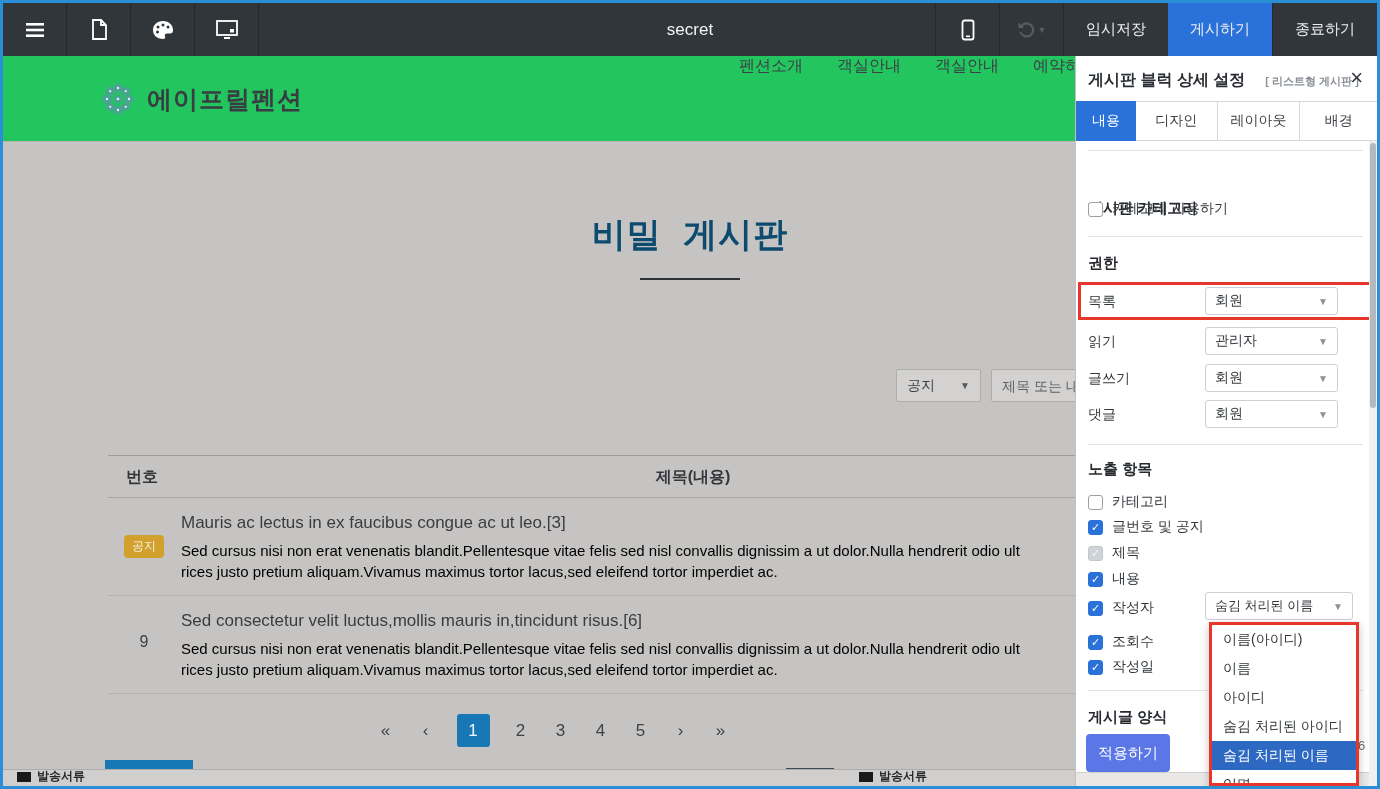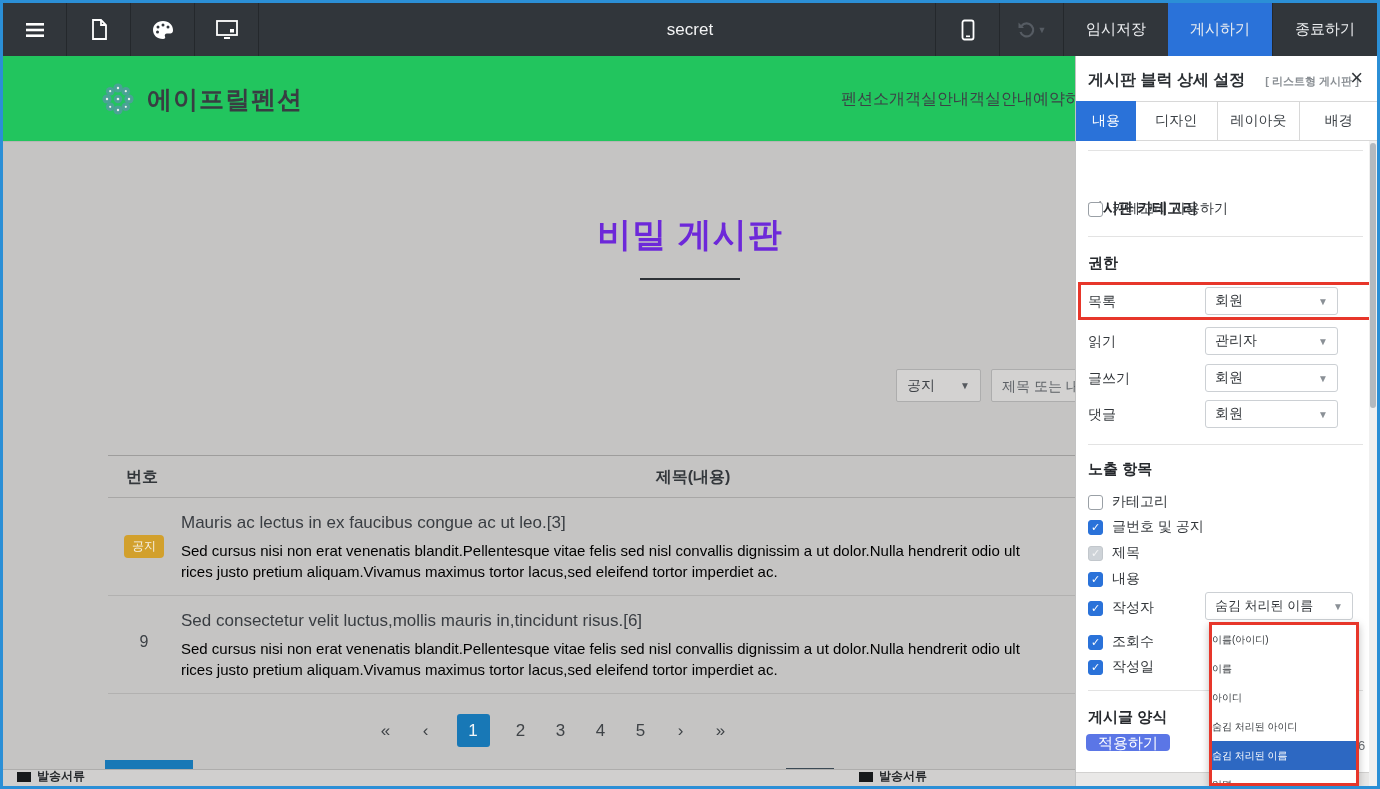--- a/index.html
+++ b/index.html
@@ -18,24 +18,24 @@
   .tb-txt.publish { background:#2a72d9; border-left:none; }
   .tb-icon-btn { width:64px; }
   .undo-wrap { width:64px; color:#565c63; display:flex; align-items:center; justify-content:center; gap:3px; }
   .undo-caret { font-size:9px; color:#565c63; }
 
   
   #preview { position:absolute; left:0; top:53px; width:1374px; height:730px; background:#c5c4c3; overflow:hidden; }
   #site-header { position:absolute; left:0; top:0; width:100%; height:86px; background:#22c55e; border-bottom:1px solid #b7b6b5; }
   #logo { position:absolute; left:96px; top:24px; display:flex; align-items:center; gap:10px; }
   #logo-text { font-size:25px; font-weight:bold; color:#383d42; letter-spacing:1px; }
-  #site-nav { position:absolute; right:280px; top:0; height:86px; display:flex; align-items:center; }
+  #site-nav { position:absolute; right:280px; top:0; height:86px; display:flex; gap:34px; }
   .nav-item { font-size:16px; color:#3c4146; white-space:nowrap; cursor:pointer; }
 
-  #board-title { position:absolute; left:0; top:156px; width:100%; text-align:center; font-size:34px; font-weight:bold; color:#6d28d9; letter-spacing:1px; }
+  #board-title { position:absolute; left:0; top:156px; width:100%; text-align:center; font-size:34px; font-weight:bold; color:#0c4a6e; letter-spacing:1px;font-family:Liberation Mono, monospace; }
   #board-title-underline { position:absolute; left:50%; top:222px; width:100px; margin-left:-50px; border-top:2px solid #2e3236; }
 
   .gsel { position:absolute; height:33px; background:#d3d2d1; border:1px solid #adadad; border-radius:2px; display:flex; align-items:center; justify-content:space-between; padding:0 10px; font-size:14px; color:#3e4247; cursor:pointer; }
   .gsel .caret { font-size:10px; color:#55595e; }
   #board-search { position:absolute; left:988px; top:313px; width:170px; height:33px; background:#d3d2d1; border:1px solid #adadad; border-radius:2px; font-size:14px; color:#55595e; padding:0 10px; font-family:inherit; }
   #board-search::placeholder { color:#5d6166; opacity:1; }
 
   #board-table { position:absolute; left:105px; top:399px; width:1170px; }
   .t-line { position:absolute; left:0; width:100%; border-top:1px solid #9e9d9c; }
   .th-row { position:absolute; top:12px; left:0; width:100%; }
@@ -76,26 +76,26 @@
   .cb { width:15px; height:15px; border:1.5px solid #9aa0a6; border-radius:3px; background:#fff; display:inline-flex; align-items:center; justify-content:center; font-size:11px; color:transparent; }
   .cb.checked { background:#2a72d9; border-color:#2a72d9; color:#fff; }
   .cb.checked.disabled { background:#ced3d8; border-color:#c2c7cc; color:#f4f5f6; }
 
   .psel { position:absolute; left:129px; width:133px; height:28px; border:1px solid #ccd0d4; border-radius:3px; background:#fff; display:flex; align-items:center; justify-content:space-between; padding:0 9px; font-size:14px; color:#33373b; cursor:pointer; }
   .psel .caret { font-size:10px; color:#8a9096; }
 
   #perm-redbox { position:absolute; left:2px; top:226px; width:302px; height:38px; border:3px solid #e7362a; }
   .perm-label { position:absolute; left:12px; font-size:14px; color:#33373b; }
 
-  #apply-btn { position:absolute; left:10px; top:678px; width:84px; height:17px; background:#5b76e6; border:none; border-radius:4px; color:#fff; font-size:15px; font-family:inherit; cursor:pointer; }
+  #apply-btn { position:absolute; left:10px; top:678px; width:84px; height:38px; background:#5b76e6; border:none; border-radius:4px; color:#fff; font-size:15px; font-family:inherit; cursor:pointer; }
   #panel-footer { position:absolute; left:0; top:716px; width:100%; height:14px; background:#e9e8e7; border-top:1px solid #d2d1d0; }
   #partial-num { position:absolute; left:282px; top:682px; font-size:13px; color:#6b7075; }
 
   #author-dropdown { position:absolute; left:133px; top:566px; width:150px; height:164px; background:#fff; border:3px solid #e7362a; box-shadow:0 3px 8px rgba(0,0,0,.25); overflow:hidden; z-index:5; }
-  .dd-opt { height:29px; line-height:29px; font-size:10px; color:#33373b; white-space:nowrap; cursor:pointer; }
+  .dd-opt { height:29px; line-height:29px; padding-left:11px; font-size:14px; color:#33373b; white-space:nowrap; cursor:pointer; }
   .dd-opt.selected { background:#2d68c2; color:#fff; }
 
   #panel-scroll { position:absolute; right:0; top:85px; width:8px; bottom:0; background:#f0f0f0; }
   #panel-scroll-thumb { position:absolute; left:1px; top:2px; width:6px; height:265px; background:#b3b9bf; border-radius:3px; }
 </style>
 </head>
 <body>
 
 <div id="frame">
 

